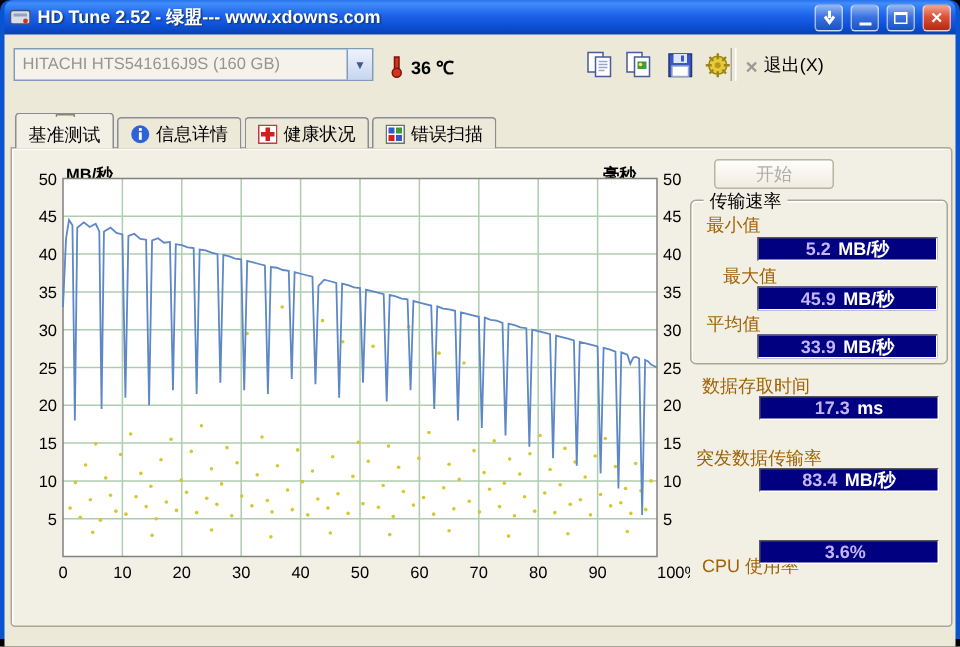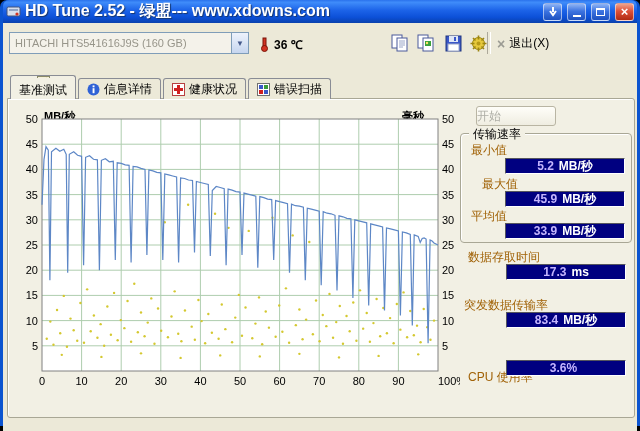--- a/index.html
+++ b/index.html
@@ -5,21 +5,21 @@
   html,body{margin:0;padding:0;}
   body{width:640px;height:431px;overflow:hidden;background:#000;
        font-family:"Liberation Sans",sans-serif;font-size:12px;color:#000;}
   .stage{position:relative;width:640px;height:431px;background:#000;}
   .window{position:absolute;top:0;left:0;width:640px;height:426px;box-sizing:border-box;
           background:#0b54d0;border-radius:7px 7px 0 0;padding:0 3px 3px 3px;}
   
   .titlebar{height:23px;display:flex;align-items:center;padding:0 3px;gap:4px;
             border-radius:6px 6px 0 0;
             background:linear-gradient(180deg,#2a72ec 0%,#3f8cfa 10%,#1c63e8 45%,#0c50d8 75%,#0a41ad 100%);}
-  .title-text{flex:1;color:#fff;font-weight:bold;font-size:16px;white-space:nowrap;overflow:hidden;
+  .title-text{flex:1;color:#fff;font-weight:bold;font-size:12px;white-space:nowrap;overflow:hidden;
               text-shadow:1px 1px 1px #16366e;}
   .tbtn{width:19px;height:18px;border-radius:3px;display:flex;align-items:center;justify-content:center;
         border:1px solid rgba(255,255,255,.55);box-sizing:border-box;margin-left:1px;cursor:default;}
   .tbtn.blue{background:linear-gradient(180deg,#8fb4f4,#3c73e0 45%,#1c50c0);}
   .tbtn.red{background:linear-gradient(180deg,#f0a28c,#dd5038 45%,#b02a12);}
   .glyph-close{color:#fff;font-weight:bold;font-size:13px;line-height:13px;}
   .glyph-min{width:8px;height:2px;background:#fff;margin-top:9px;}
   .glyph-max{width:9px;height:8px;border:1px solid #fff;border-top:2px solid #fff;box-sizing:border-box;}
   
   .client{position:relative;background:#ECE9D8;height:420px;}
@@ -42,21 +42,21 @@
        font-size:12px;white-space:nowrap;}
   .tab.active{height:23px;background:#F2F0E4;position:relative;flex-direction:column;}
   
   .panel-box{position:absolute;left:4px;top:75px;width:628px;height:320px;box-sizing:border-box;
              background:#F2F0E4;border:1px solid #A9A795;border-radius:0 3px 3px 3px;
              box-shadow:inset 1px 1px 0 #fff;}
   .axis-label{position:absolute;top:10px;font-size:11px;font-weight:bold;}
   #chart-svg{position:absolute;left:0;top:4px;}
   
   .side{position:absolute;left:452px;top:0;width:172px;height:318px;}
-  .start-btn{position:absolute;left:16px;top:7px;width:80px;height:20px;line-height:18px;
+  .start-btn{position:absolute;left:16px;top:7px;width:80px;height:20px;text-align:center;line-height:18px;
              background:linear-gradient(180deg,#fffef9,#efede1);border:1px solid #b9b5a3;border-radius:3px;
              color:#aeaea6;box-sizing:border-box;}
   .grp{position:absolute;left:0;top:34px;width:170px;height:108px;border:1px solid #A9A795;border-radius:4px;
        box-shadow:inset 1px 1px 0 #fff;}
   .grp-title{position:absolute;left:8px;top:-8px;background:#F2F0E4;padding:0 4px;}
   .plabel{position:absolute;font-size:12px;color:#a16207;white-space:nowrap;}
   .vbox{position:absolute;width:120px;height:16px;background:#000080;box-sizing:border-box;
         border:1px solid;border-color:#55555e #ffffff #ffffff #55555e;
         display:flex;align-items:center;justify-content:center;gap:5px;font-weight:bold;font-size:12px;}
   .vbox .num{color:#c4b5fd;}

